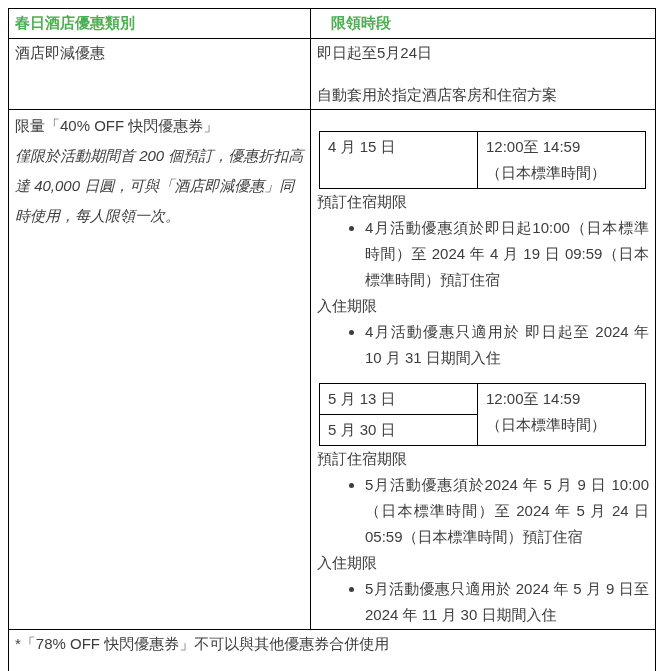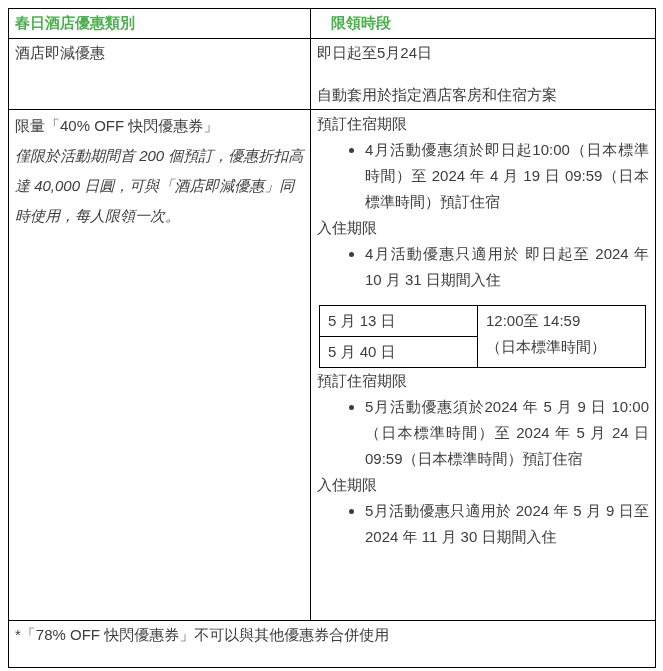--- a/index.html
+++ b/index.html
@@ -106,20 +106,37 @@
         </td>
       </tr>
 
       <tr>
         <td class="row2-cell">
           <p class="p p30">限量「40% OFF 快閃優惠券」</p>
           <p class="p p30 italic">僅限於活動期間首 200 個預訂，優惠折扣高達 40,000 日圓，可與「酒店即減優惠」同時使用，每人限領一次。</p>
         </td>
         <td class="row2-cell">
 
+          <table class="inner april">
+            <colgroup>
+              <col class="inner-col-left">
+              <col class="inner-col-right">
+            </colgroup>
+            <tbody>
+              <tr>
+                <td>
+                  <span>4 月 15 日</span>
+                </td>
+                <td>
+                  <p class="p">12:00至 14:59</p>
+                  <p class="p">（日本標準時間）</p>
+                </td>
+              </tr>
+            </tbody>
+          </table>
 
           <p class="p">預訂住宿期限</p>
           <ul class="bullets">
             <li>4月活動優惠須於即日起10:00（日本標準時間）至 2024 年 4 月 19 日 09:59（日本標準時間）預訂住宿</li>
           </ul>
           <p class="p">入住期限</p>
           <ul class="bullets">
             <li>4月活動優惠只適用於 即日起至 2024 年 10 月 31 日期間入住</li>
           </ul>
 
@@ -133,29 +150,29 @@
                 <td>
                   <span>5 月 13 日</span>
                 </td>
                 <td rowspan="2">
                   <p class="p">12:00至 14:59</p>
                   <p class="p">（日本標準時間）</p>
                 </td>
               </tr>
               <tr>
                 <td>
-                  <span>5 月 40 日</span>
+                  <span>5 月 30 日</span>
                 </td>
               </tr>
             </tbody>
           </table>
 
           <p class="p">預訂住宿期限</p>
           <ul class="bullets">
-            <li>5月活動優惠須於2024 年 5 月 9 日 10:00（日本標準時間）至 2024 年 5 月 24 日 09:59（日本標準時間）預訂住宿</li>
+            <li>5月活動優惠須於2024 年 5 月 9 日 10:00（日本標準時間）至 2024 年 5 月 24 日 05:59（日本標準時間）預訂住宿</li>
           </ul>
           <p class="p">入住期限</p>
           <ul class="bullets">
             <li>5月活動優惠只適用於 2024 年 5 月 9 日至 2024 年 11 月 30 日期間入住</li>
           </ul>
 
         </td>
       </tr>
 
       <tr>

